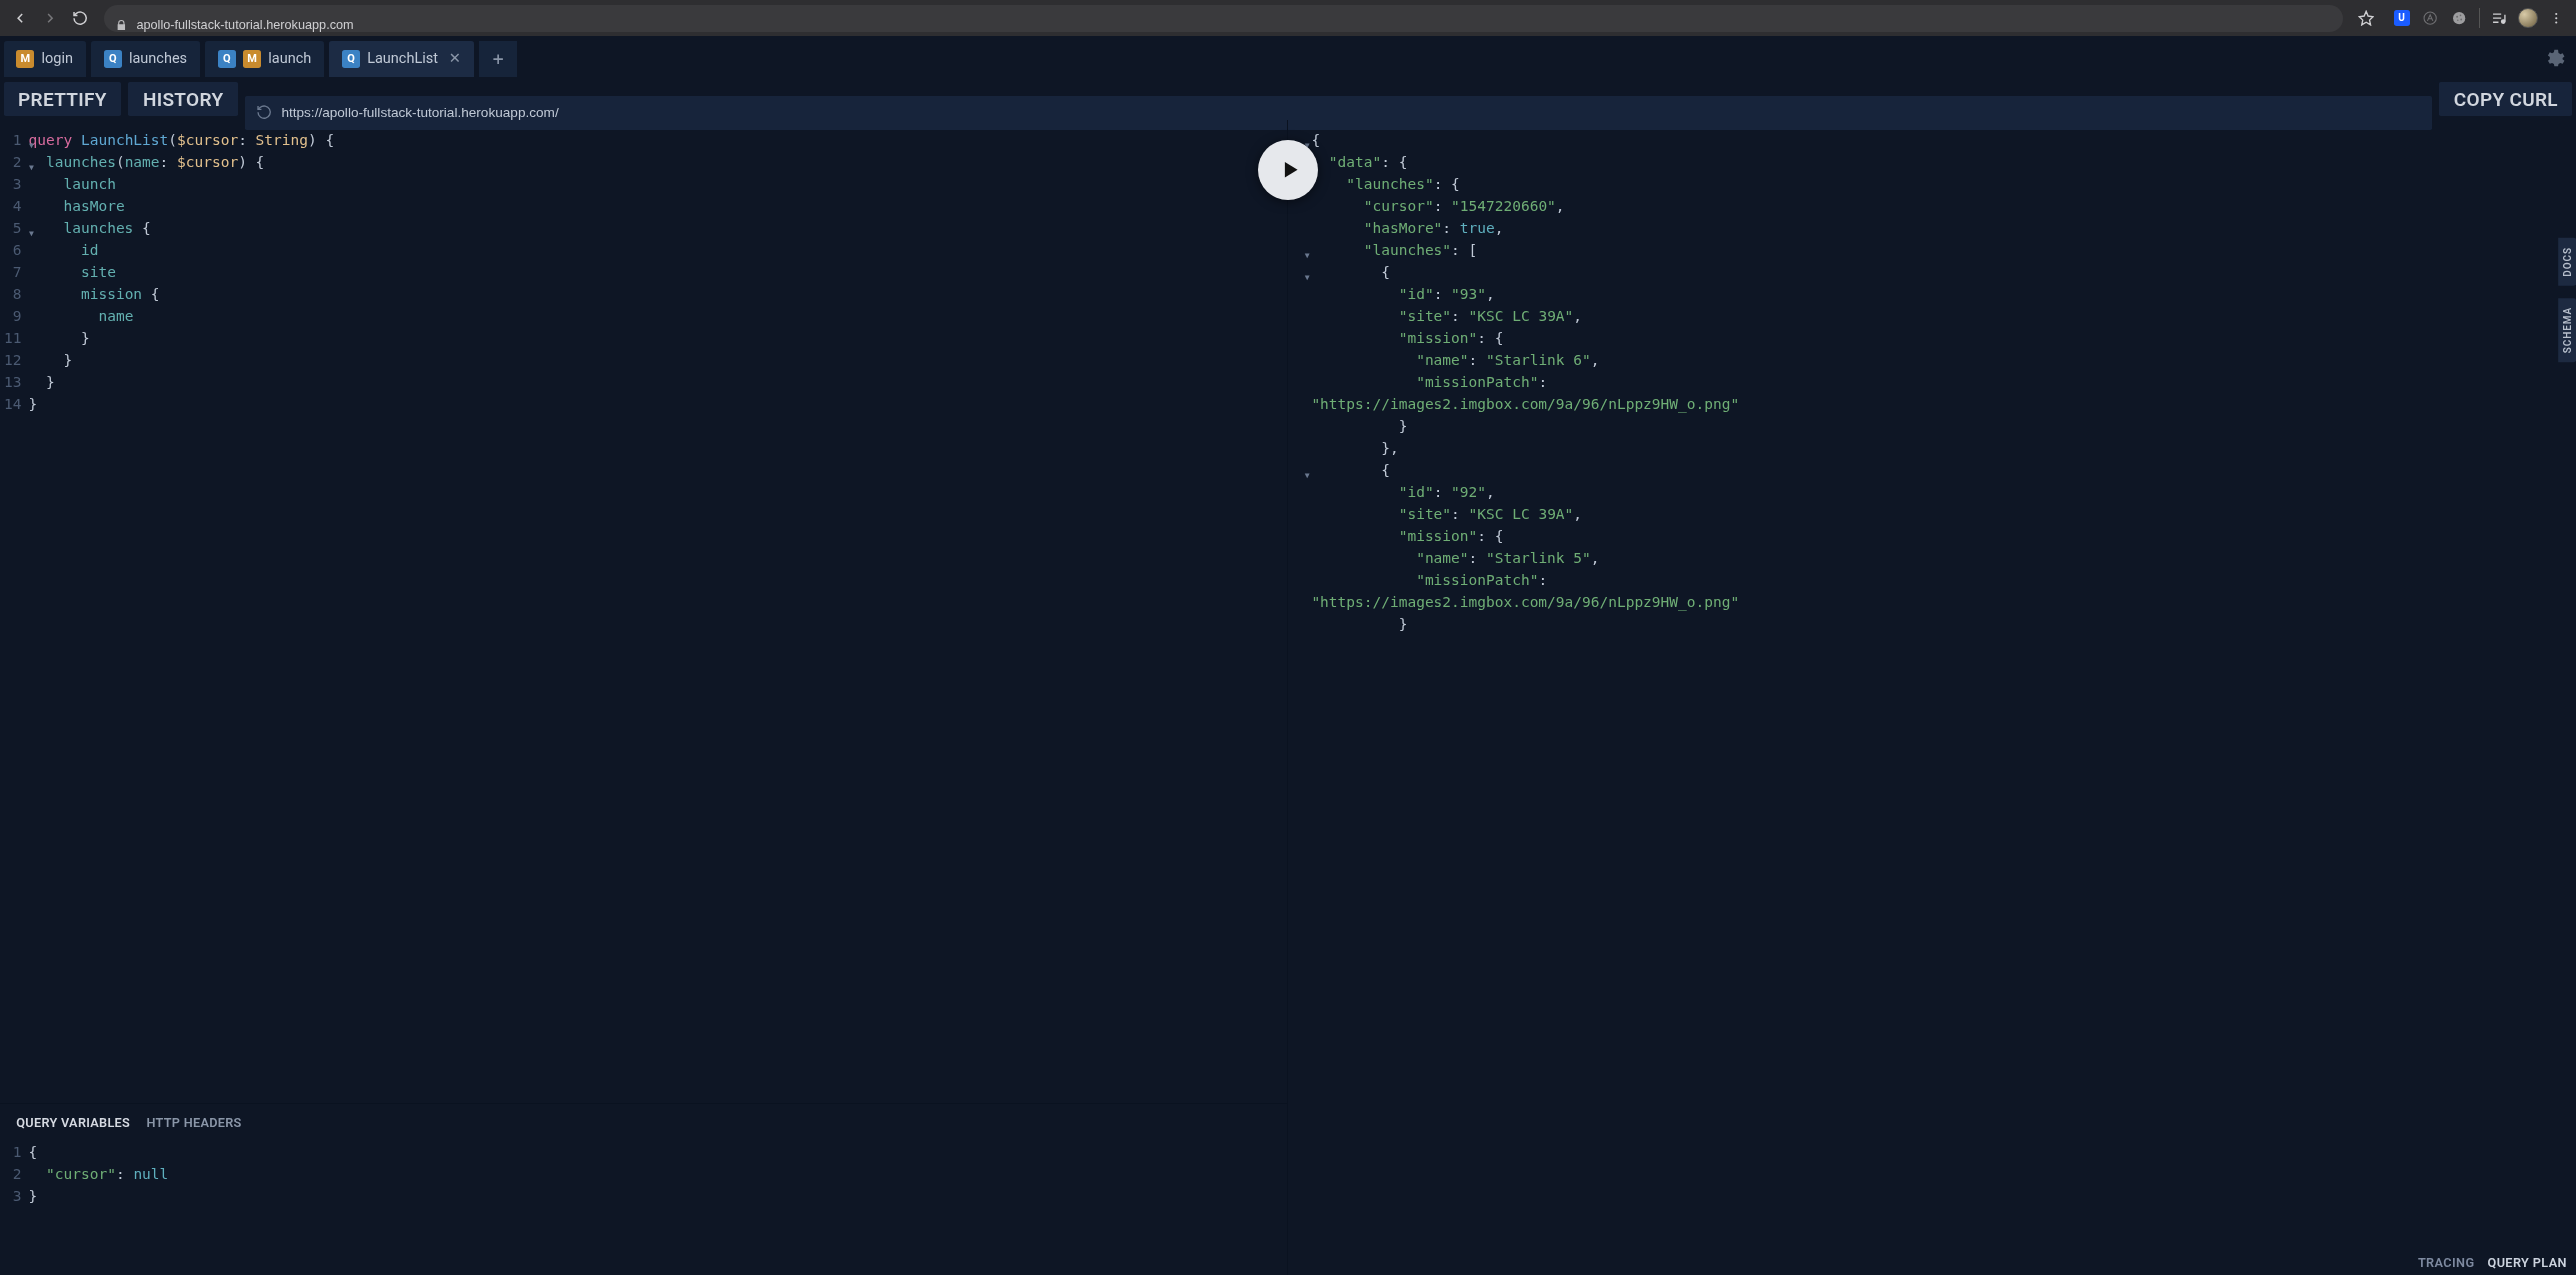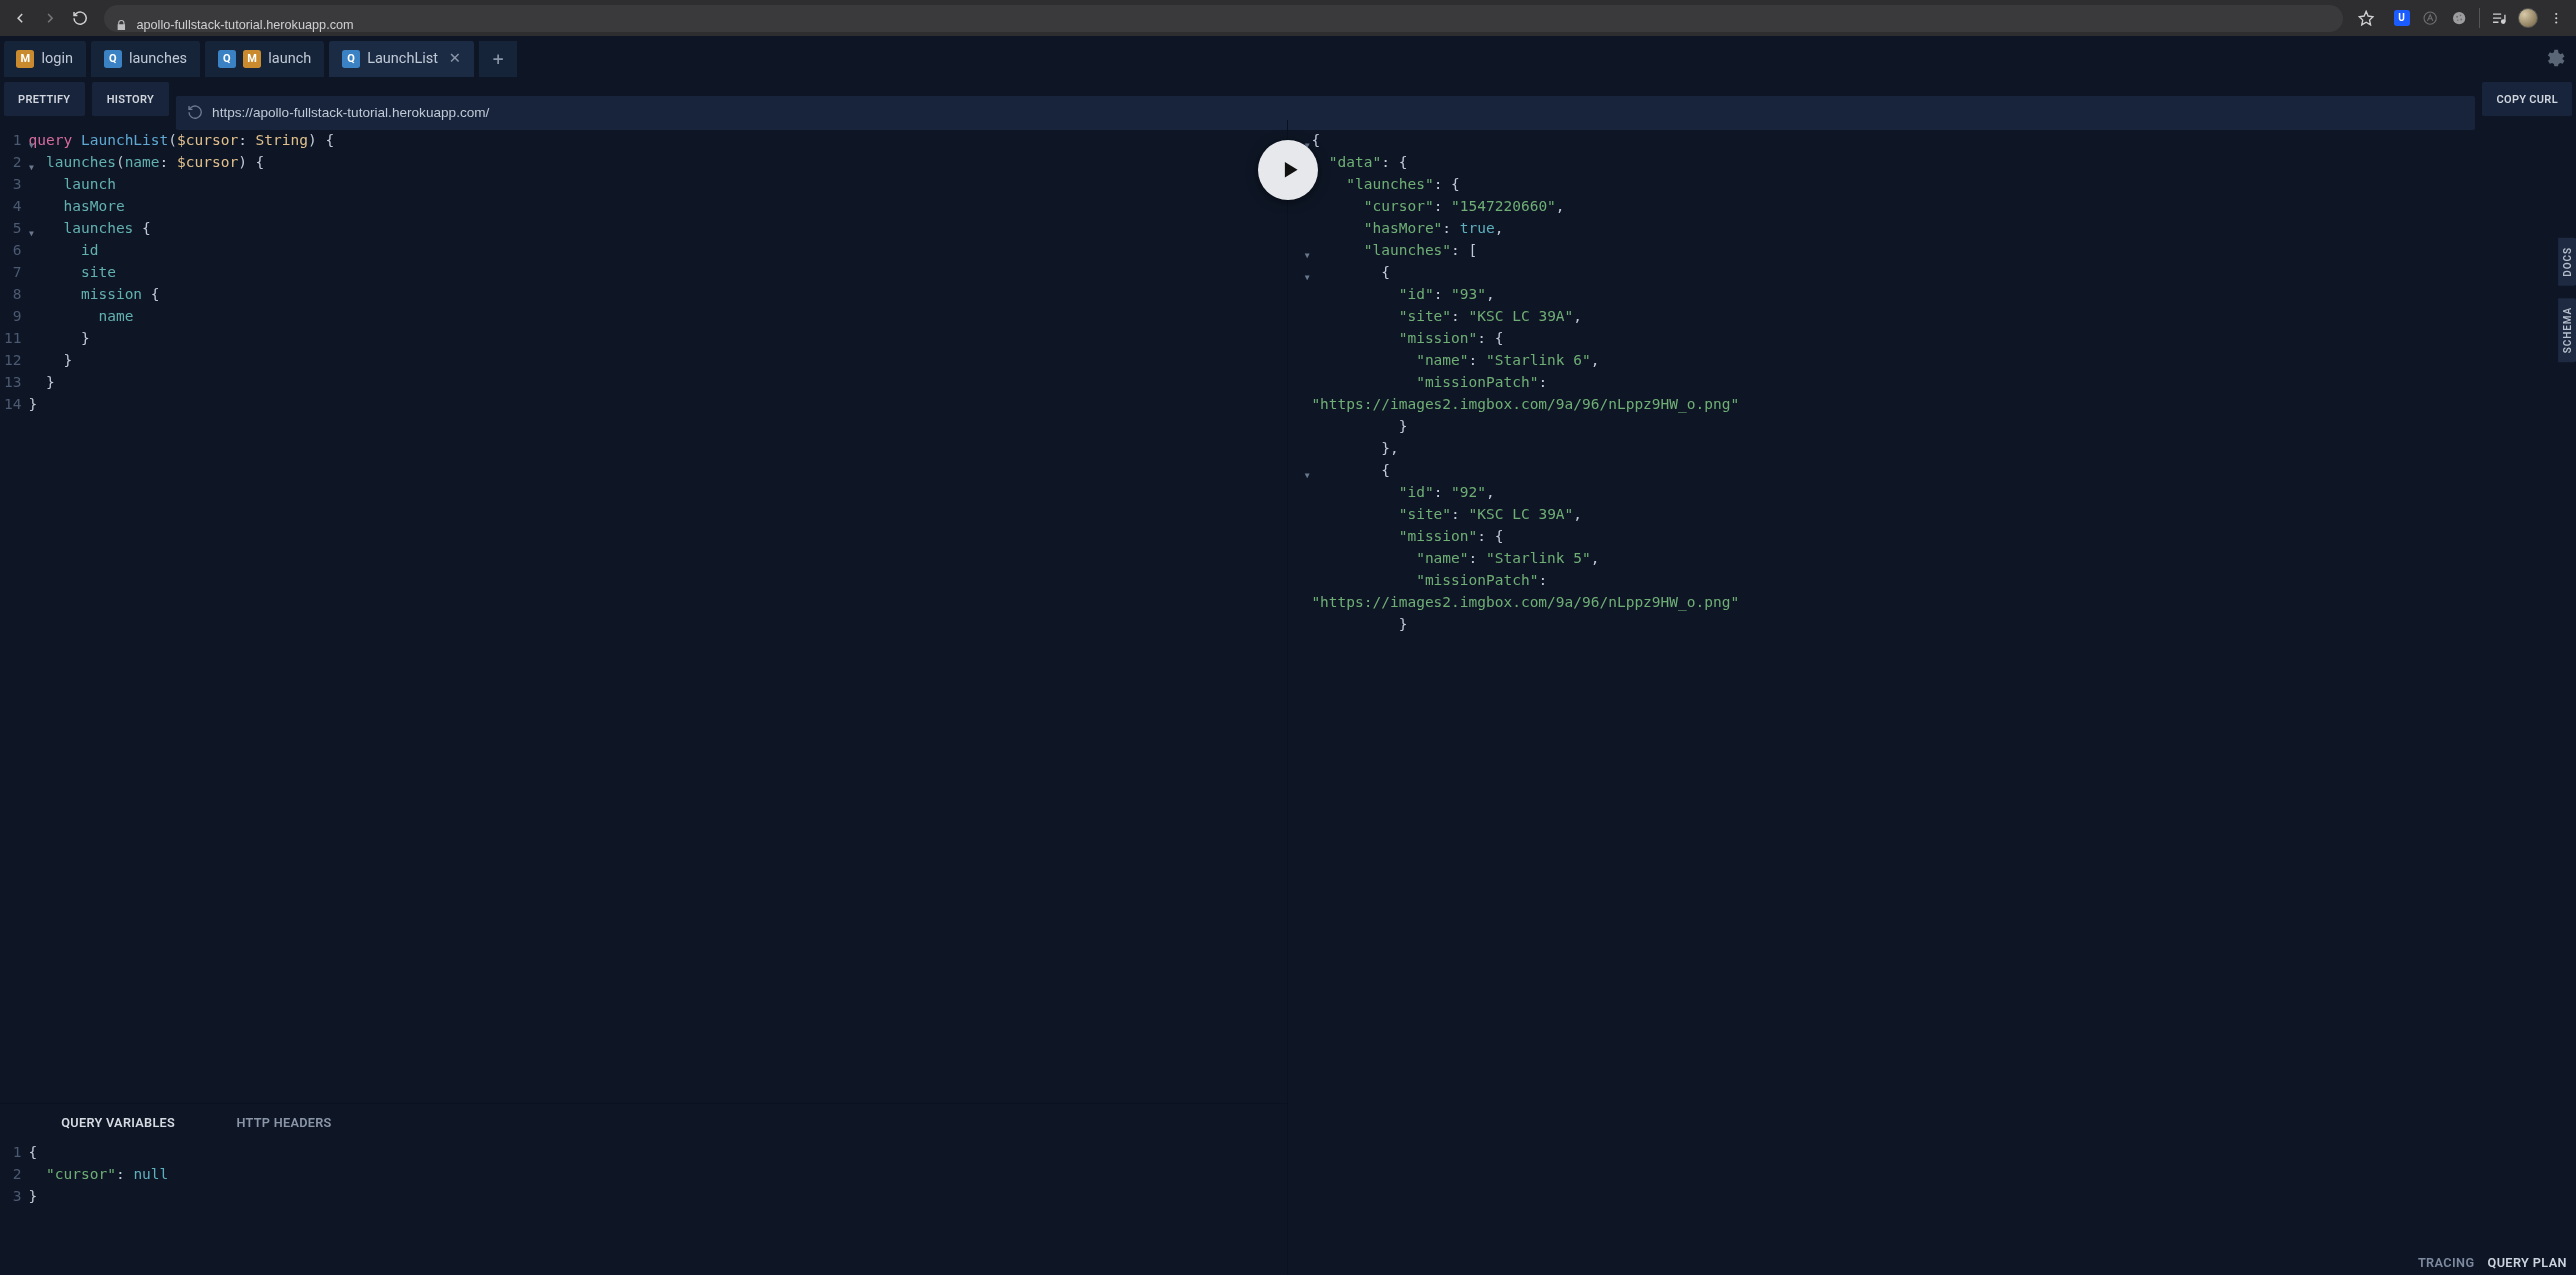--- a/index.html
+++ b/index.html
@@ -48,21 +48,21 @@
 .badge { width:18px; height:18px; border-radius:2.7px; display:flex; align-items:center; justify-content:center; font-size:11px; font-weight:700; color:#fff; }
 .badge.q { background: var(--badge-q); }
 .badge.m { background: var(--badge-m); }
 .tab-close { color: var(--txt-muted); font-size:14.5px; margin-left:3.6px; }
 #new-tab-btn { width:38px; height:36px; display:flex; align-items:center; justify-content:center; color:var(--txt-muted); cursor:pointer; background: var(--bg-tab); }
 #tabs-right { margin-left:auto; display:flex; align-items:center; padding-right:3.6px; }
 #settings-gear { color:#5a6576; cursor:pointer; }
 
 
 #toolbar { height:42px; display:flex; align-items:center; background: var(--bg-outer); padding: 3.6px 3.6px; gap: 7.2px; }
-.tb-btn { height:34px; padding: 0 14.5px; display:flex; align-items:center; background: #17243b; color: #d1d6de; font-size:11px; font-weight:600; letter-spacing:0.3px; cursor:pointer; border-radius:1.8px; }
+.tb-btn { height:34px; padding: 0 14.5px; display:flex; align-items:center; background: #17243b; color: #d1d6de; font-size:19px; font-weight:600; letter-spacing:0.3px; cursor:pointer; border-radius:1.8px; }
 #url-input-wrap { flex:1; height:34px; background:#17243b; display:flex; align-items:center; padding: 0 11px; gap:9px; border-radius:1.8px;margin-top:27px; }
 #url-input { flex:1; background:transparent; border:none; color:var(--txt); font-size:13.6px; outline:none; }
 .refresh-ico { color:#6c7a90; }
 
 
 #main-split { flex:1; display:flex; position:relative; overflow:hidden; }
 #left-pane { width:50%; display:flex; flex-direction:column; position:relative; border-right:0.9px solid #0a1220; }
 #right-pane { flex:1; position:relative; overflow:hidden; }
 
 
@@ -85,21 +85,21 @@
 .tok-brace{ color: var(--txt); }
 .tok-str  { color: var(--str-green); }
 .tok-key  { color: var(--str-green); }
 .tok-punc { color: var(--txt); }
 .tok-bool { color: var(--num-cyan); }
 .tok-null { color: var(--num-cyan); }
 
 
 #vars-panel { border-top:0.9px solid #0a1220; display:flex; flex-direction:column; height:172px; }
 #vars-tabs { display:flex; gap:16.3px; padding: 11px 16.3px 5.4px 16.3px; font-size:12.7px; font-weight:600; letter-spacing:0.3px; }
-.vars-tab { color: var(--txt-muted); cursor:pointer;margin-left:45px; }
+.vars-tab { color: var(--txt-muted); cursor:pointer; }
 .vars-tab.active { color: #d6dae2; }
 #vars-editor { flex:1; overflow:auto; padding: 5.4px 0 5.4px 3.6px; font-family: ui-monospace, Menlo, Consolas, monospace; font-size:14.5px; line-height:22px; }
 
 
 #results { position:absolute; inset:0; overflow:auto; padding:9px 0 9px 5.4px; font-family: ui-monospace, Menlo, Consolas, monospace; font-size:14.5px; line-height:22px; }
 .res-line { display:flex; white-space:pre; }
 .res-gutter { width:18px; position:relative; }
 .res-fold { position:absolute; right:1.8px; top:5.4px; font-size:8.1px; color:#6a788f; }
 
 

